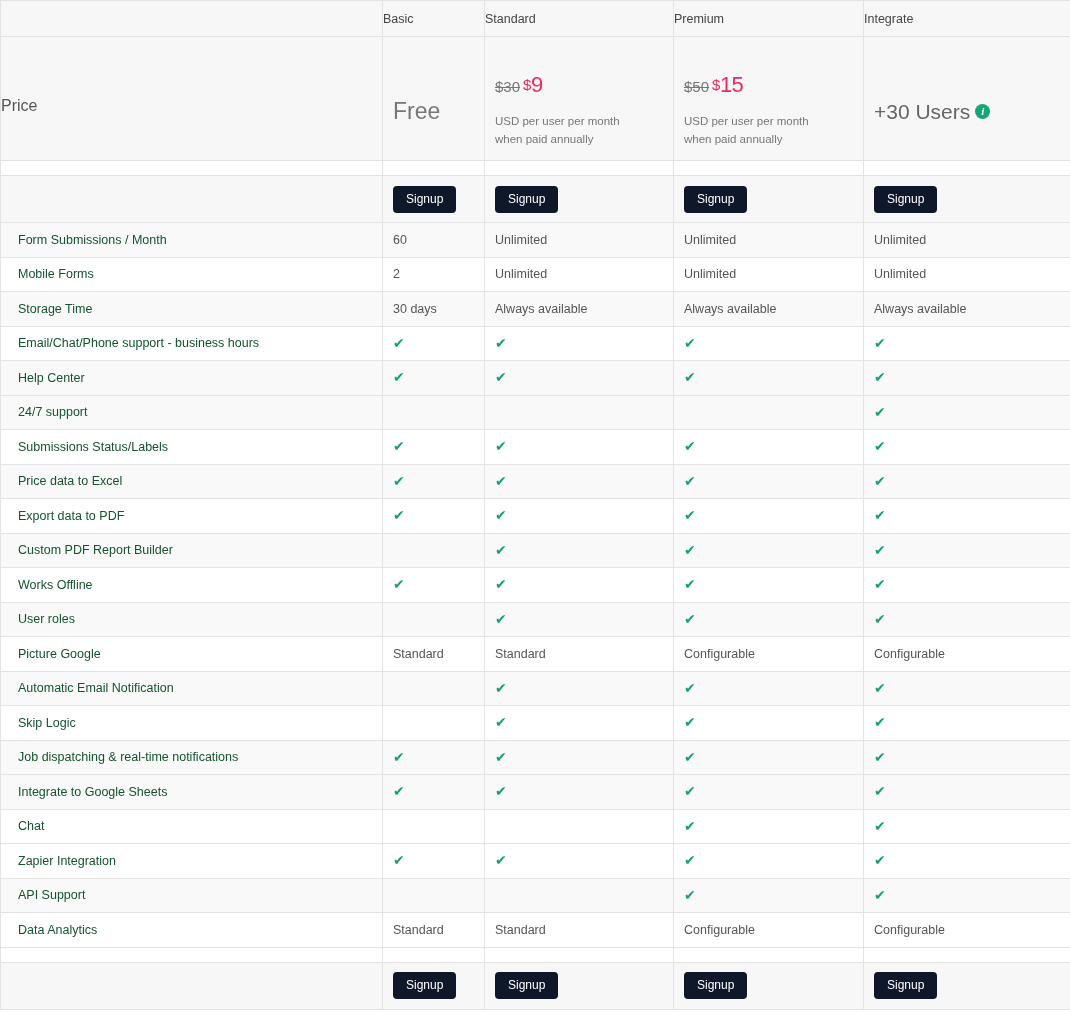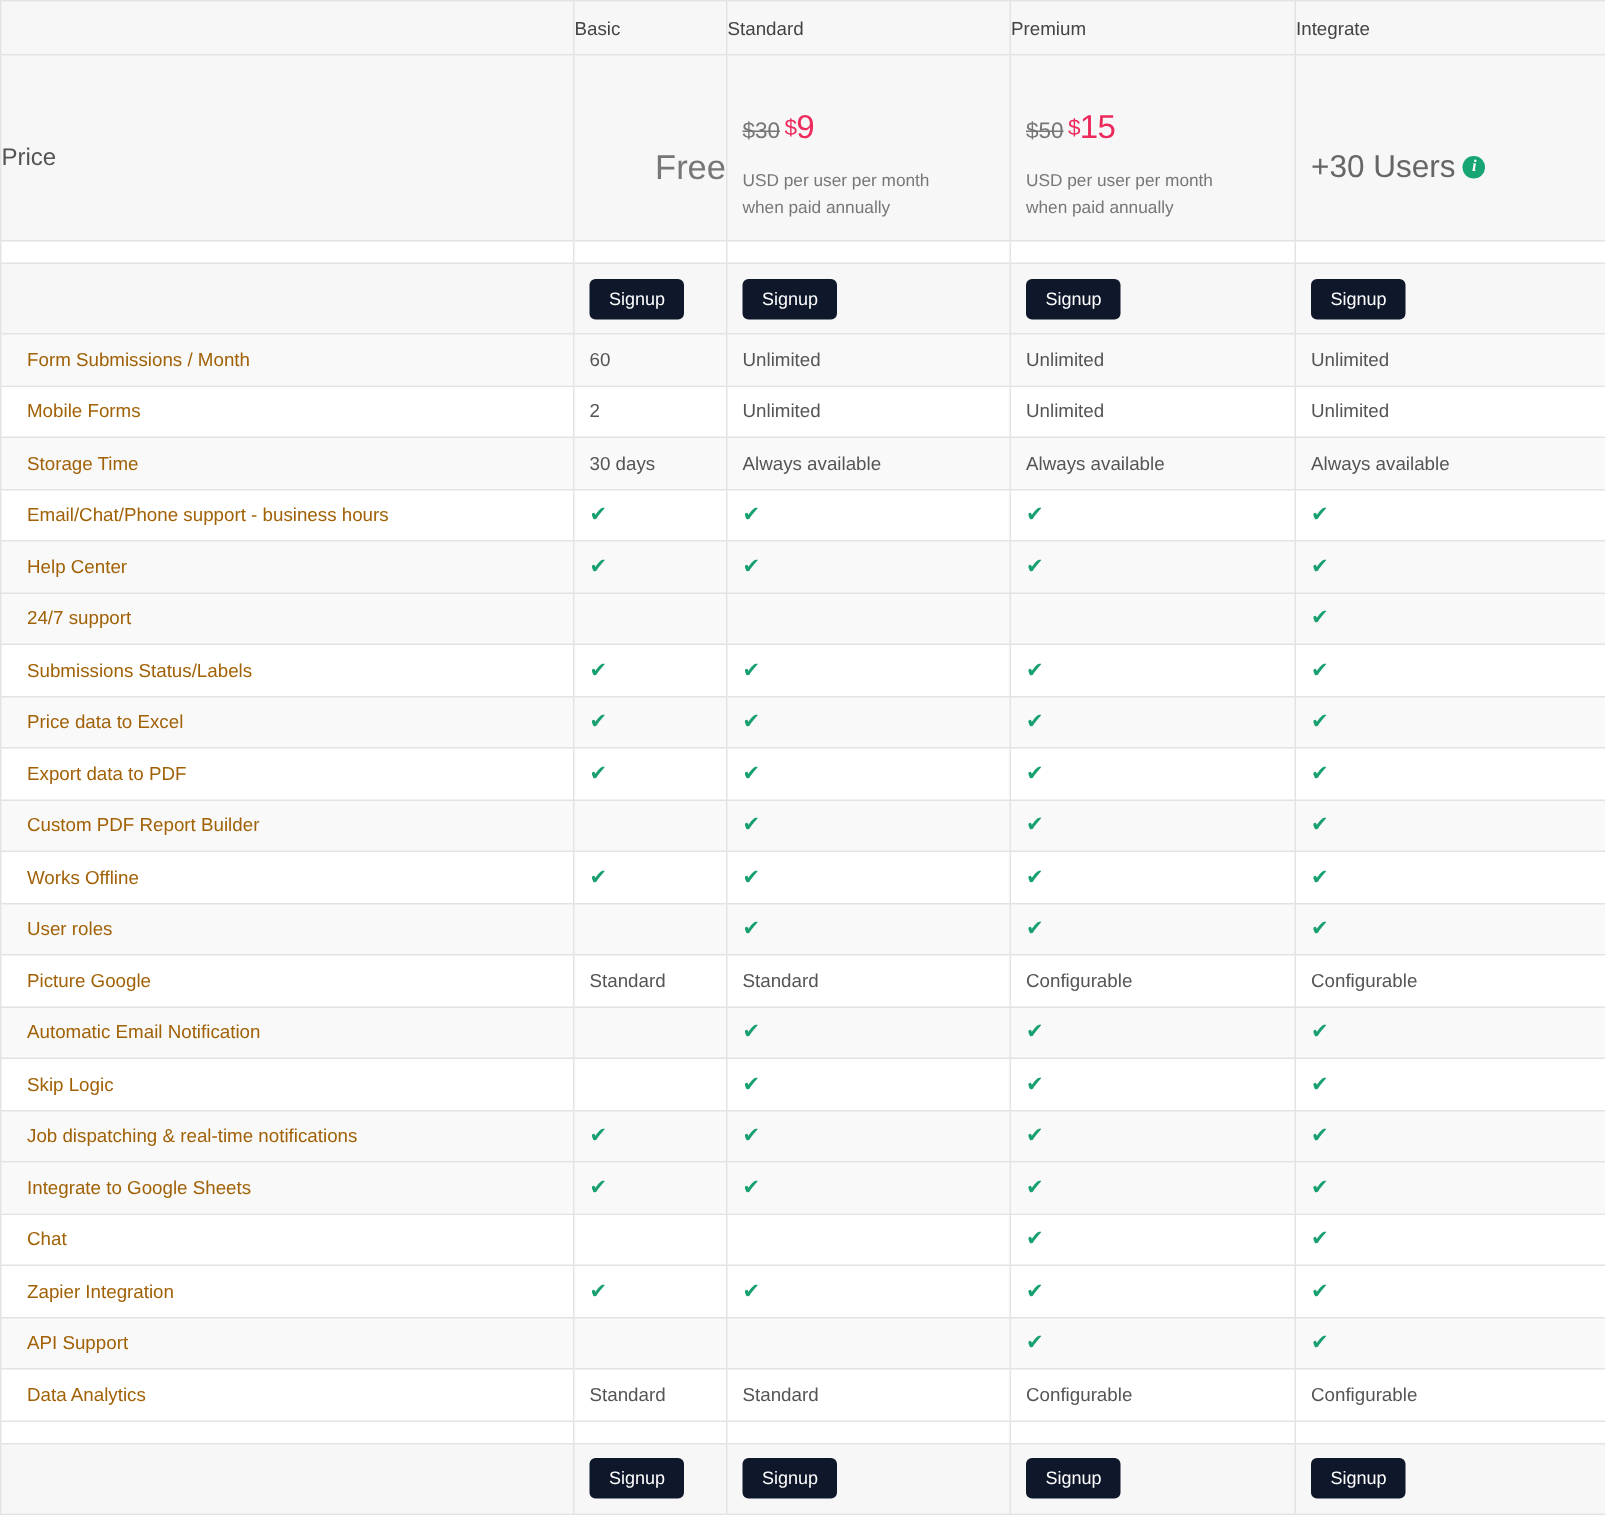--- a/index.html
+++ b/index.html
@@ -61,21 +61,20 @@
   .price-cell {
     padding: 0 0 0 10px !important;
   }
   .price-inner {
     padding-top: 26px;
   }
   .price-free {
     font-size: 23px;
     color: #777777;
     line-height: 1;
-    text-align: right;
   }
   .price-amount-line {
     line-height: 1;
     white-space: nowrap;
   }
   .price-old {
     font-size: 15px;
     color: #777777;
     text-decoration: line-through;
     margin-right: 3px;
@@ -138,21 +137,21 @@
     border-radius: 4px;
     font-family: "Liberation Sans", sans-serif;
     font-size: 12px;
     padding: 7px 13px 8px 13px;
     cursor: pointer;
     line-height: 1;
   }
 
   
   .feat-row td { height: 33.5px; }
-  .feat-row td.f-label { padding-left: 17px !important; color: #a16207; }
+  .feat-row td.f-label { padding-left: 17px !important; color: #14532d; }
   .feat-row td.f-val   { padding-left: 10px !important; color: #555555; }
   .feat-row.odd td  { background: #f9f9f9; }
   .feat-row.even td { background: #ffffff; }
 
   .check {
     display: inline-block;
     color: #18a06f;
     font-size: 14px;
     line-height: 1;
     font-family: "DejaVu Sans", sans-serif;

